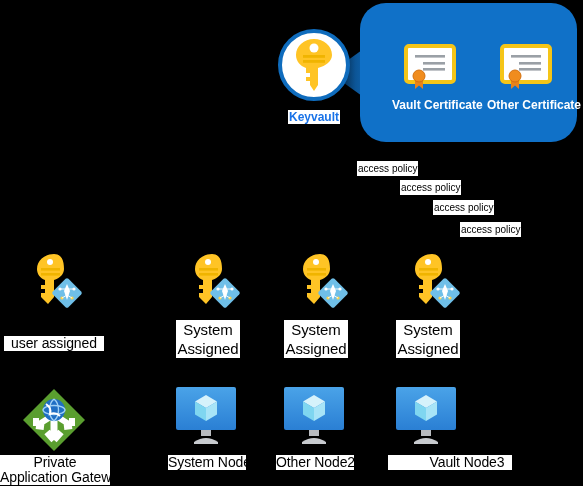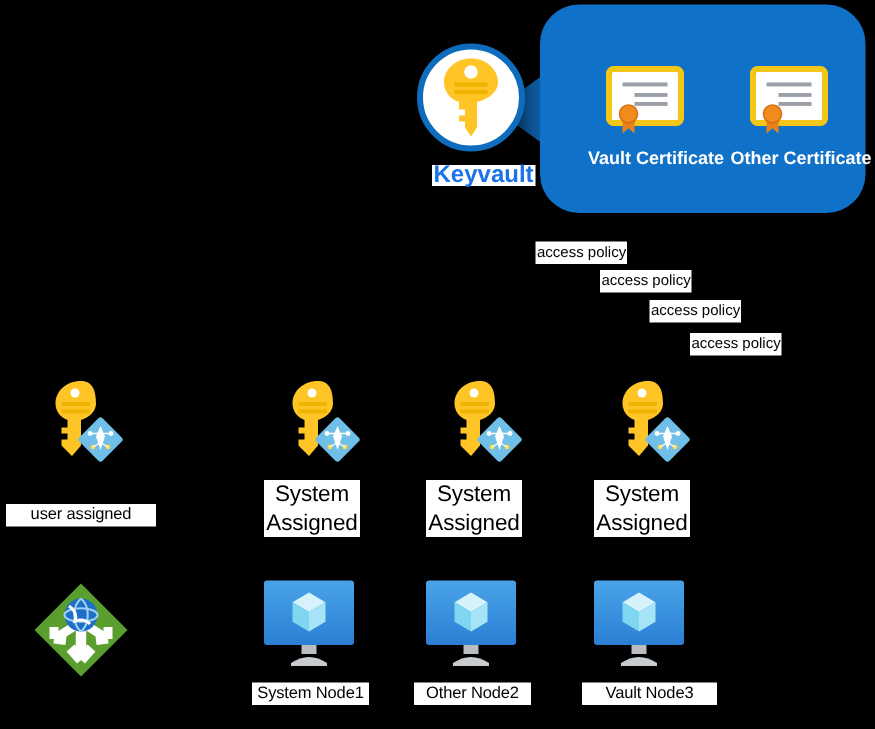--- a/index.html
+++ b/index.html
@@ -15,21 +15,21 @@
     overflow: hidden;
     font-family: "Liberation Sans", sans-serif;
   }
   .abs { position: absolute; }
 
   
   .label {
     position: absolute;
     background: #ffffff;
     color: #000000;
-    font-size: 11px;
+    font-size: 14px;
     line-height: 15px;
     white-space: pre;
     text-align: center;
     letter-spacing: -0.1px;
   }
 
   
   #callout-bubble {
     left: 360px; top: 3px;
     width: 217px; height: 139px;
@@ -48,21 +48,21 @@
     width: 72px; height: 72px;
     border-radius: 50%;
     background: #ffffff;
     border: 4px solid #0f6cbd;
     box-sizing: border-box;
   }
   #keyvault-label {
     left: 288px; top: 110px;
     color: #1a73e8;
     background: #ffffff;
-    font-size: 16px;
+    font-size: 12px;
     line-height: 14px;
     font-weight: bold;
     padding: 0 1px;
   }
 
   
   .cert-caption {
     position: absolute;
     color: #ffffff;
     font-size: 12px;
@@ -241,20 +241,21 @@
   <svg class="abs" id="gateway-icon" viewBox="0 0 64 64" width="64" height="64">
     <path d="M32,1 L63,32 L32,63 L1,32 Z" fill="#5a9e2f"></path>
     <path d="M32,22 L32,52 M32,52 L25,44 M32,52 L39,44" stroke="#ffffff" stroke-width="7" fill="none" stroke-linecap="butt"></path>
     <path d="M30,28 L14,38 M14,38 L14,30 M14,38 L22,39" stroke="#ffffff" stroke-width="6" fill="none"></path>
     <path d="M34,28 L50,38 M50,38 L50,30 M50,38 L42,39" stroke="#ffffff" stroke-width="6" fill="none"></path>
     <circle cx="32" cy="22" r="11" fill="#1f6fc4"></circle>
     <ellipse cx="32" cy="22" rx="11" ry="4.5" fill="none" stroke="#9fd0f5" stroke-width="1.4"></ellipse>
     <path d="M32,11 C26,16 26,28 32,33 M32,11 C38,16 38,28 32,33" fill="none" stroke="#9fd0f5" stroke-width="1.4"></path>
     <path d="M24,16 Q30,20 28,26 Q34,24 38,28" fill="none" stroke="#ffffff" stroke-width="2"></path>
   </svg>
+  <div class="label" style="left:0px; top:455px; width:110px;"><span>Private</span><br><span>Application Gateway</span></div>
 
   <svg class="node-icon" style="left:174px; top:386px;" viewBox="0 0 64 60" width="64" height="60">
     <defs>
       <linearGradient id="mon1" x1="0" y1="0" x2="0" y2="1">
         <stop offset="0%" stop-color="#4aa3e8"></stop>
         <stop offset="100%" stop-color="#2a7fd4"></stop>
       </linearGradient>
     </defs>
     <rect x="2" y="1" width="60" height="43" rx="2" fill="url(#mon1)"></rect>
     <rect x="27" y="44" width="10" height="6" fill="#b9bcc0"></rect>
@@ -294,15 +295,15 @@
     </defs>
     <rect x="2" y="1" width="60" height="43" rx="2" fill="url(#mon3)"></rect>
     <rect x="27" y="44" width="10" height="6" fill="#b9bcc0"></rect>
     <path d="M20,56 Q32,48 44,56 L44,58 L20,58 Z" fill="#c8cbcf"></path>
     <g transform="translate(32,22)">
       <path d="M0,-13 L11,-6.5 L0,0 L-11,-6.5 Z" fill="#d6f2fb"></path>
       <path d="M-11,-6.5 L0,0 L0,13 L-11,6.5 Z" fill="#7fd6f0"></path>
       <path d="M11,-6.5 L0,0 L0,13 L11,6.5 Z" fill="#a8e4f7"></path>
     </g>
   </svg>
-  <div class="label" style="left:388px; top:455px; width:90px;">Vault Node3</div>
+  <div class="label" style="left:388px; top:455px; width:90px;padding-left:34px;">Vault Node3</div>
 
 </div>
 
 </body></html>

